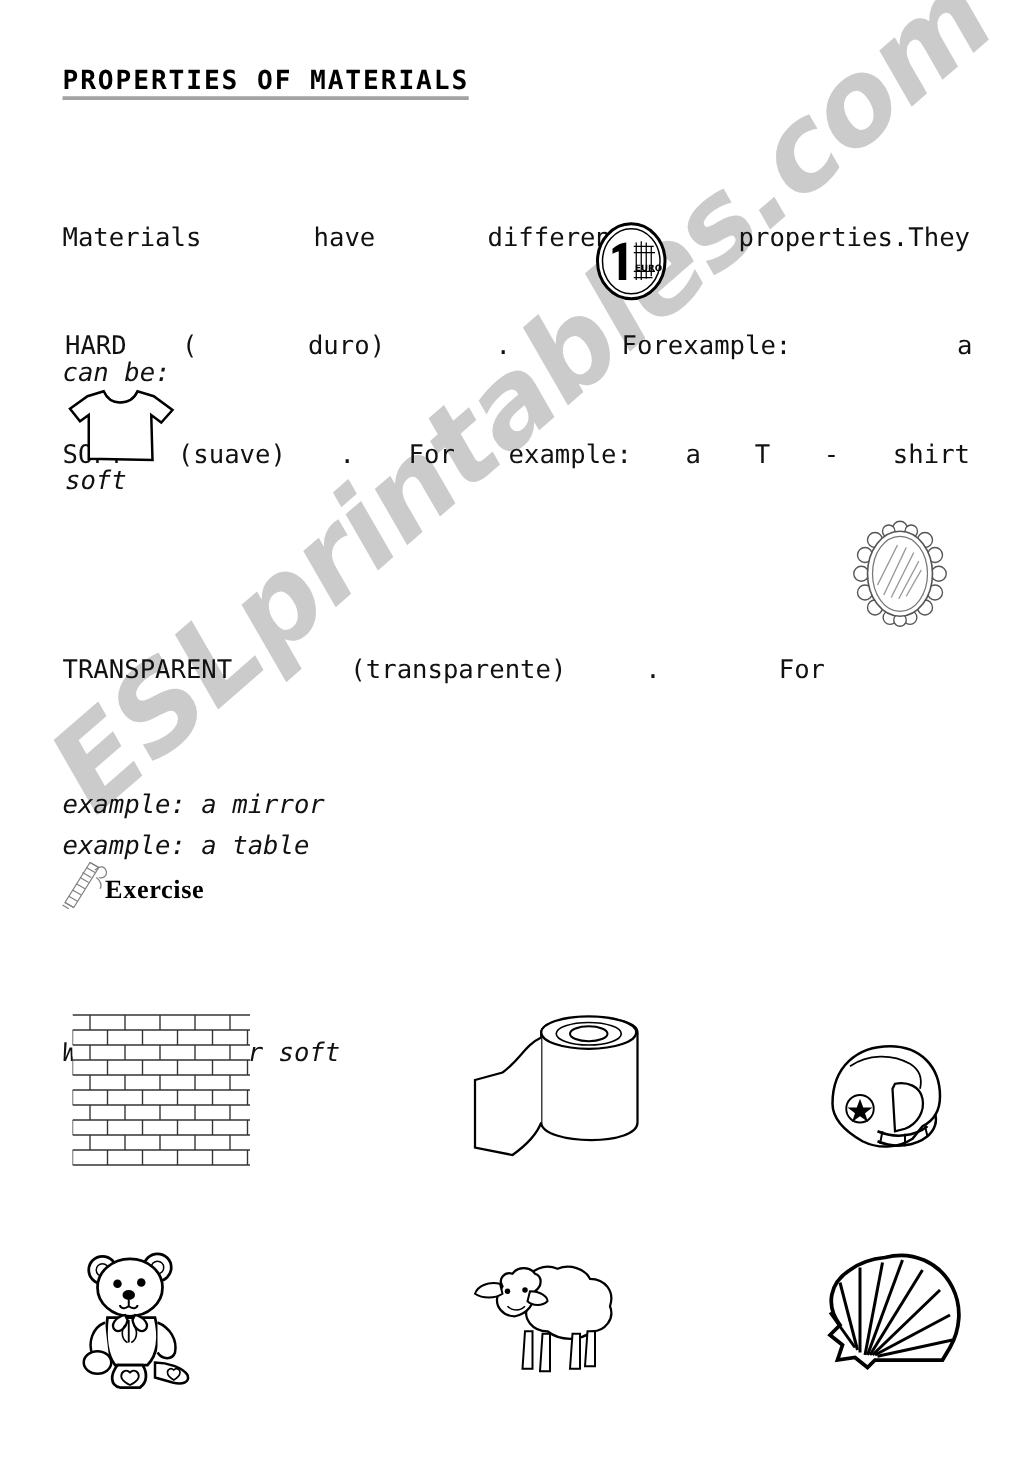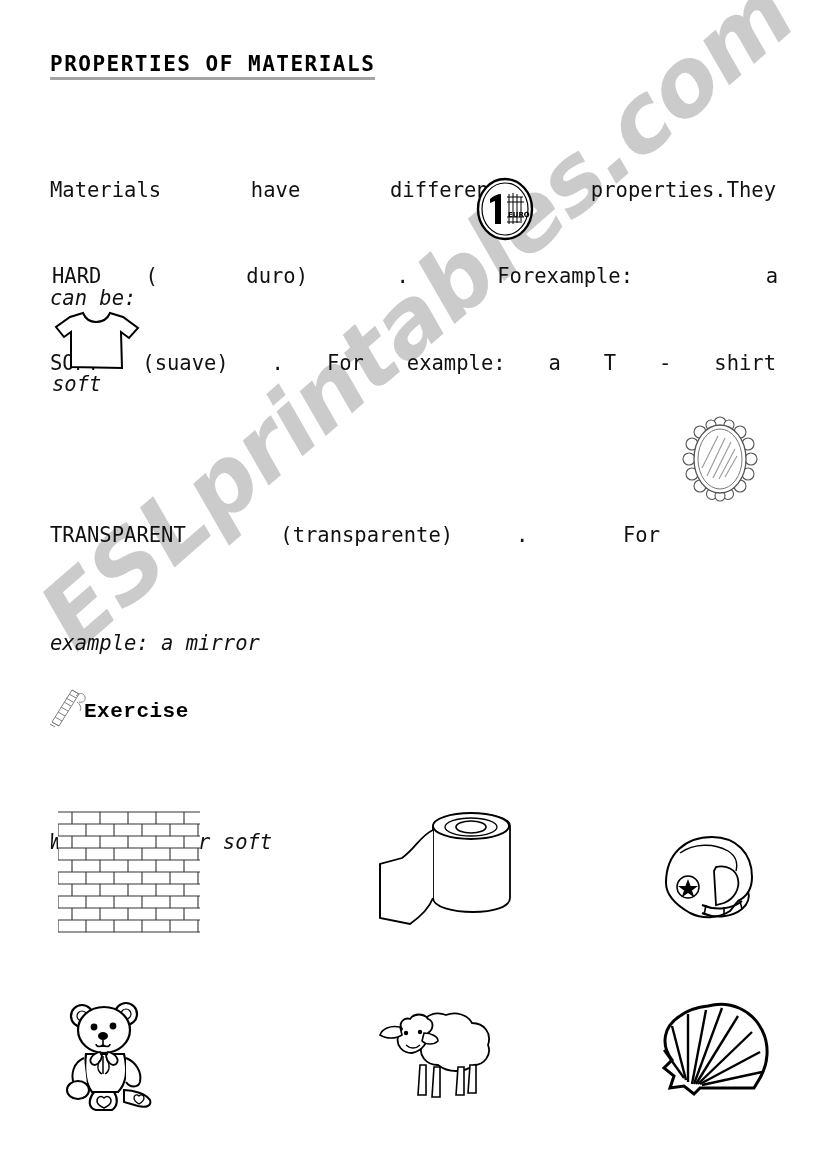--- a/index.html
+++ b/index.html
@@ -136,21 +136,21 @@
     gap: 0px;
   }
   #pencil-img {
     width: 42px;
     height: 44px;
     margin-right: -4px;
     margin-bottom: -2px;
     opacity: 0.82;
   }
   .exercise-label {
-    font-family: Liberation Mono, monospace;
+    font-family: Liberation Serif, serif;
     font-weight: bold;
     font-size: 21px;
     letter-spacing: 0.5px;
     line-height: 1;
     padding-bottom: 4px;
   }
 
   #instruction { left: 50px; top: 752px; width: 500px; }
 
   
@@ -252,20 +252,21 @@
           <path d="M27 60 L45 22"></path>
           <path d="M33 62 L51 26"></path>
           <path d="M39 63 L55 33"></path>
           <path d="M22 52 L38 20"></path>
           <path d="M45 61 L57 40"></path>
         </g>
       </svg>
     </div>
 
     <div class="para" id="opaque-block">
+      <span class="lastline">example: a table</span>
     </div>
 
     <div id="exercise-row">
       <div id="pencil-img">
         <svg viewBox="0 0 42 44" width="42" height="44" aria-hidden="true">
           <g stroke="#666" stroke-width="1" fill="none">
             <path d="M6 38 L26 6 L33 10 L13 42 Z"></path>
             <path d="M26 6 L33 10"></path>
             <path d="M6 38 L13 42"></path>
             <path d="M9 33 L16 37"></path>

